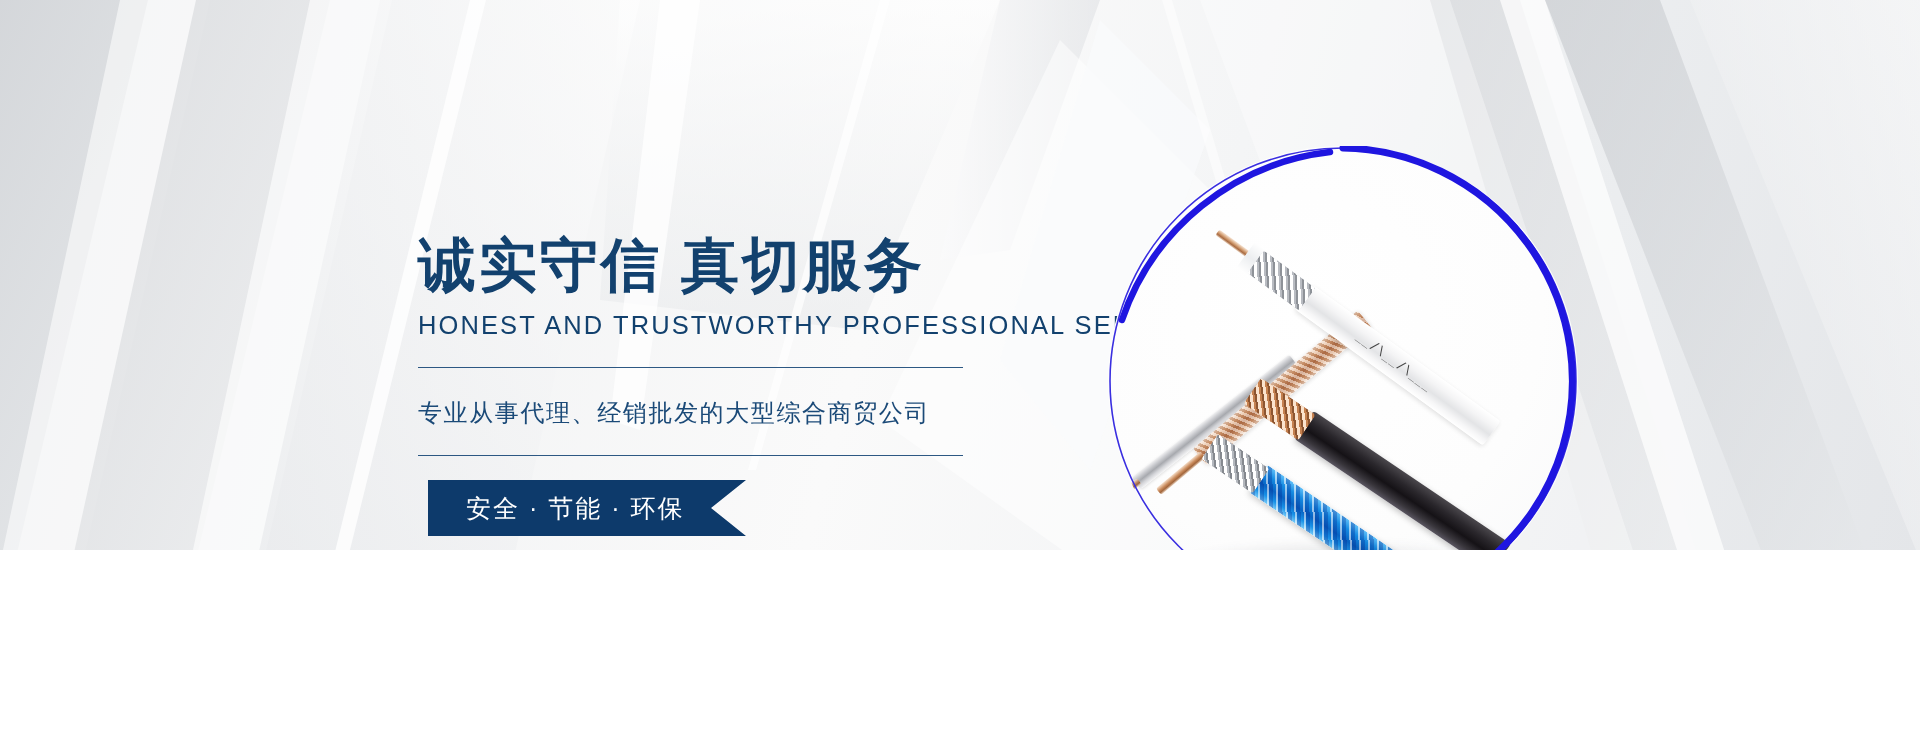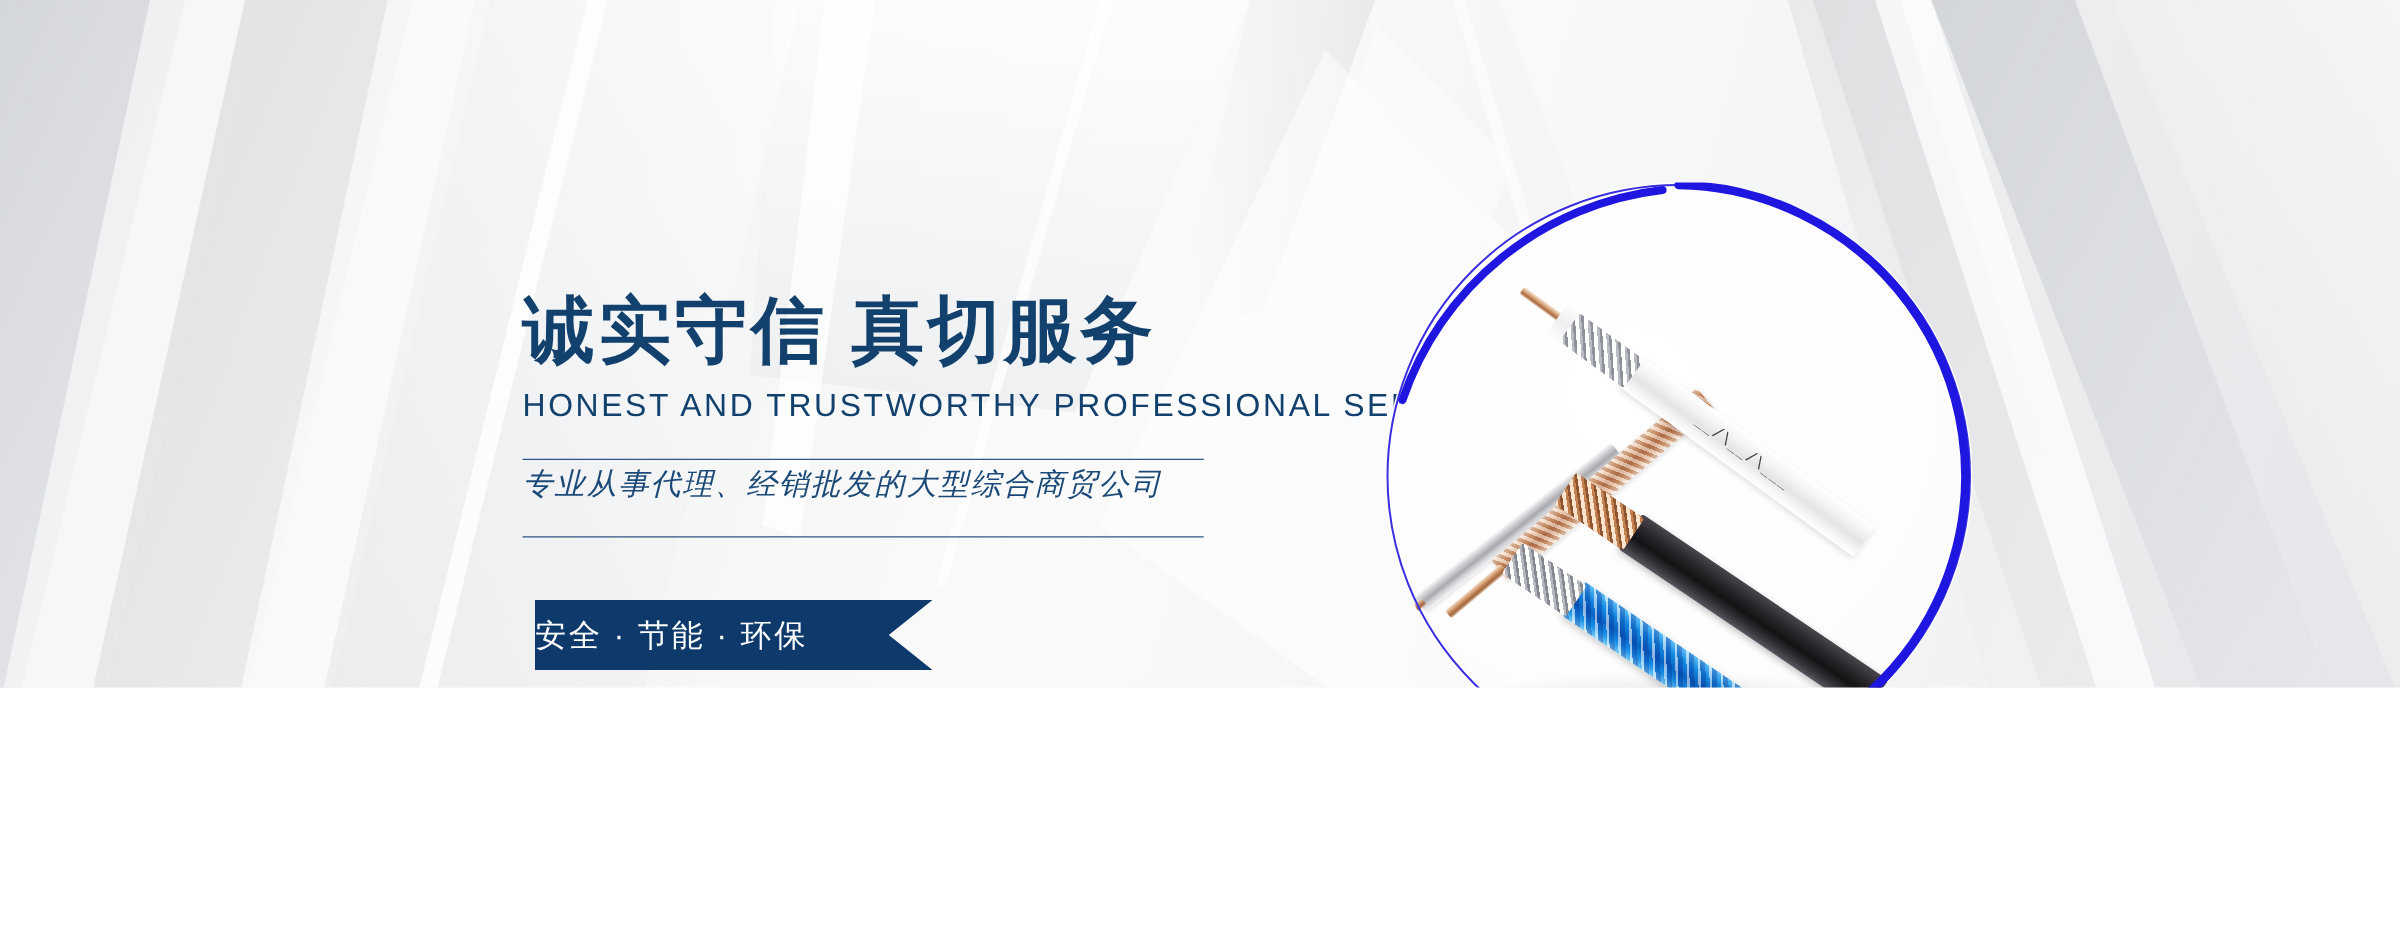--- a/index.html
+++ b/index.html
@@ -46,39 +46,39 @@
   }
   .rule{
     height:1px;
     background:#1b4a78;
     width:545px;
     margin-top:27px;
     opacity:.92;
   }
   .rule.bottom{ margin-top:26px; }
   .desc{
-    margin-top:3px;
+    margin-top:29px;
     font-size:24px;
     letter-spacing:1.6px;
     color:#1b4a78;
     white-space:nowrap;
-    font-style:italic;
   }
   .ribbon-shape{
     position:absolute;
     left:428px; top:480px;
     width:318px; height:56px;
     background:#0d3a6b;
     clip-path:polygon(0 0, 100% 0, 89% 50%, 100% 100%, 0 100%);
   }
   .ribbon-label{
     position:absolute;
     left:428px; top:480px;
     width:318px; height:56px;
     display:flex; align-items:center;
+    padding-left:38px;
     color:#ffffff;
     font-size:25px;
     letter-spacing:2px;
     white-space:nowrap;
   }
 
   
   .circle-zone{
     position:absolute;
     left:1108px; top:146px;

